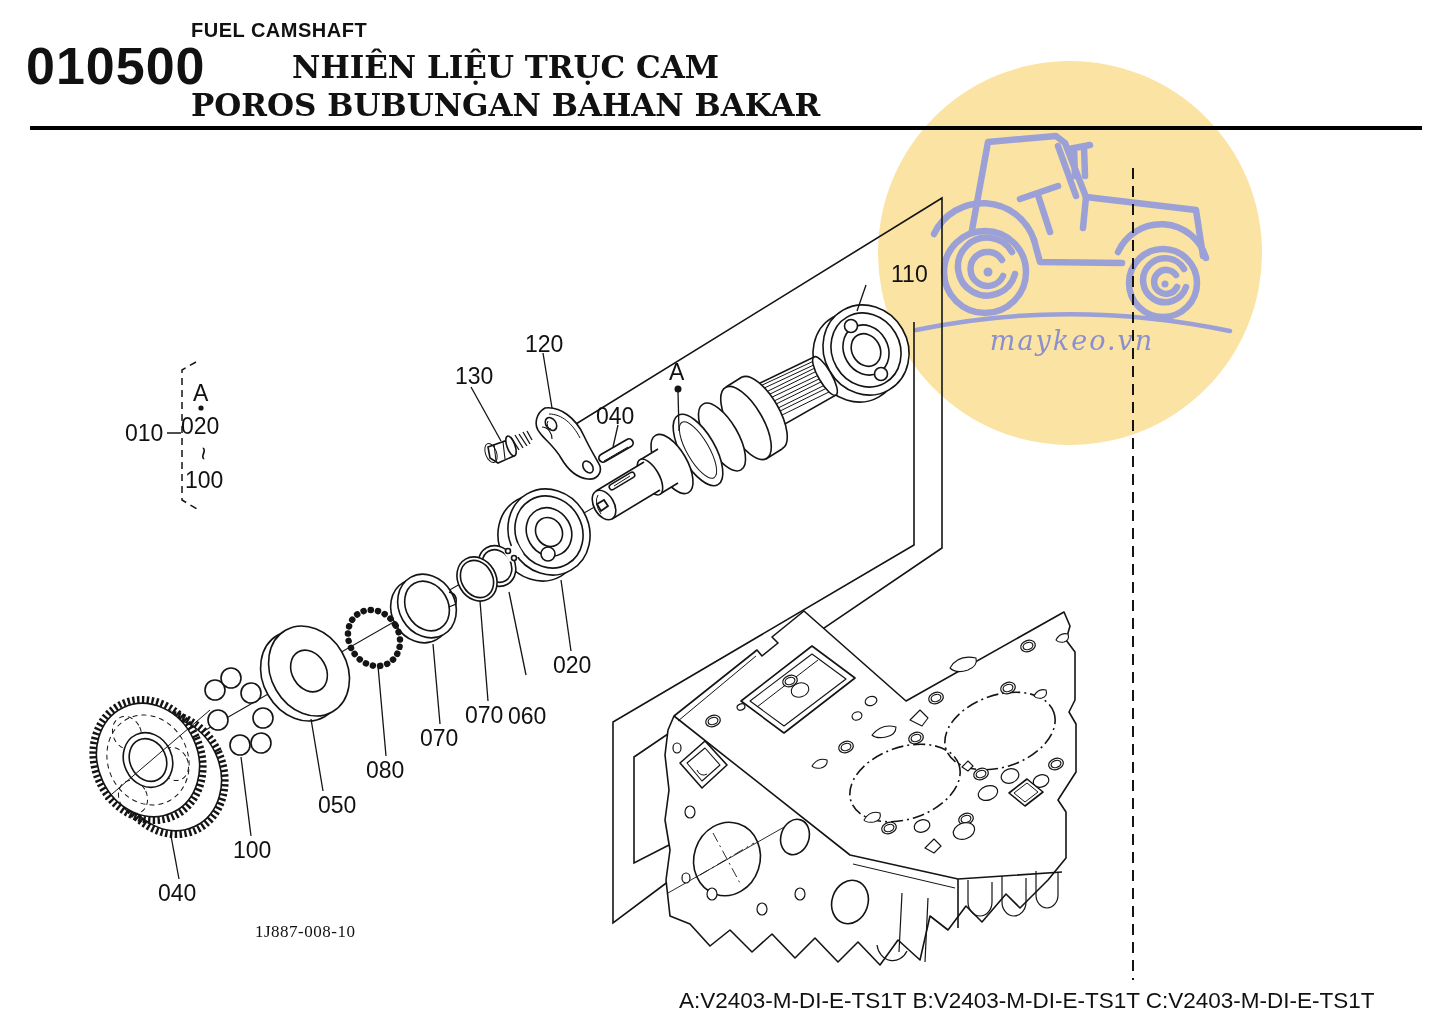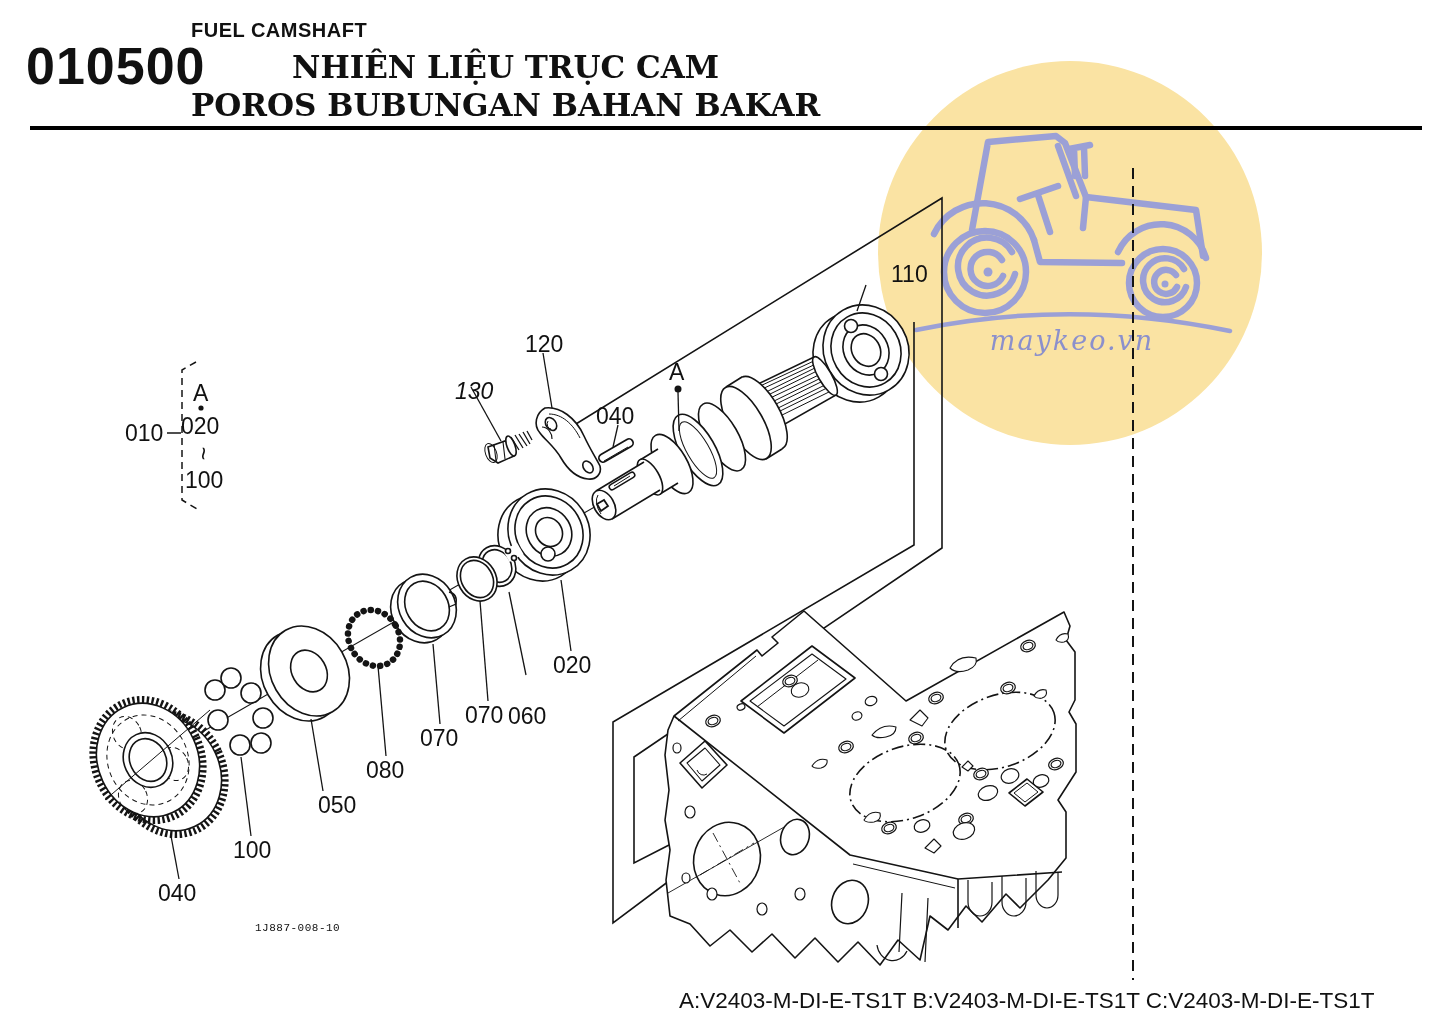--- a/index.html
+++ b/index.html
@@ -9,22 +9,22 @@
   .hdr{position:absolute;z-index:3;}
   #section-code{left:26px;top:36px;font-size:52px;font-weight:bold;letter-spacing:1px;}
   #titles{left:191px;top:12px;}
   #title-en{font-size:20px;font-weight:bold;letter-spacing:.5px;line-height:36px;
             font-family:"Liberation Sans","DejaVu Sans",sans-serif;}
   #title-vi,#title-id{font-size:31px;font-weight:bold;line-height:38px;
             font-family:"DejaVu Serif","Liberation Serif",serif;text-align:center;}
   #header-rule{position:absolute;left:30px;top:126px;width:1392px;height:4px;background:#000;z-index:3;}
   .plabel{position:absolute;z-index:3;font-size:23px;color:#111;white-space:nowrap;}
   .tilde{transform:rotate(90deg);display:inline-block;}
-  #drawing-number{position:absolute;left:255px;top:922px;z-index:3;font-size:11px;
-        font-family:Liberation Mono, monospace;letter-spacing:.5px;}
+  #drawing-number{position:absolute;left:255px;top:922px;z-index:3;font-size:17px;
+        font-family:Liberation Serif, serif;letter-spacing:.5px;}
   #footer-models{position:absolute;left:679px;top:988px;z-index:3;font-size:22.5px;letter-spacing:0px;}
   #wm-text{font-family:"DejaVu Serif","Liberation Serif",serif;font-style:italic;
            font-size:27px;fill:#8b90cc;letter-spacing:2px;}
 </style>
 </head>
 <body>
 
 <div id="page">
 
   <div id="section-code" class="hdr">010500</div>
@@ -346,21 +346,21 @@
         <path d="M 196,362 L 182,370 L 182,500 L 197,509" stroke-dasharray="7 5" stroke-width="1.5"></path>
         <path d="M 167,433 L 181,433" stroke-width="1.5"></path>
         <circle cx="201" cy="408" r="2.6" fill="#141414" stroke="none"></circle>
       </g>
       <circle cx="678" cy="389" r="3.5" fill="#141414" stroke="none"></circle>
     </g>
   </svg>
 
   <div class="plabel" style="left:851px;top:261px;margin-left:40px;">110</div>
   <div class="plabel" style="left:525px;top:331px;">120</div>
-  <div class="plabel" style="left:455px;top:378px;font-style:italic;">130</div>
+  <div class="plabel" style="left:455px;top:363px;">130</div>
   <div class="plabel" style="left:596px;top:403px;">040</div>
   <div class="plabel" style="left:553px;top:652px;">020</div>
   <div class="plabel" style="left:508px;top:675px;margin-top:28px;">060</div>
   <div class="plabel" style="left:465px;top:702px;">070</div>
   <div class="plabel" style="left:420px;top:725px;">070</div>
   <div class="plabel" style="left:366px;top:757px;">080</div>
   <div class="plabel" style="left:318px;top:792px;">050</div>
   <div class="plabel" style="left:233px;top:837px;">100</div>
   <div class="plabel" style="left:158px;top:880px;">040</div>
 

